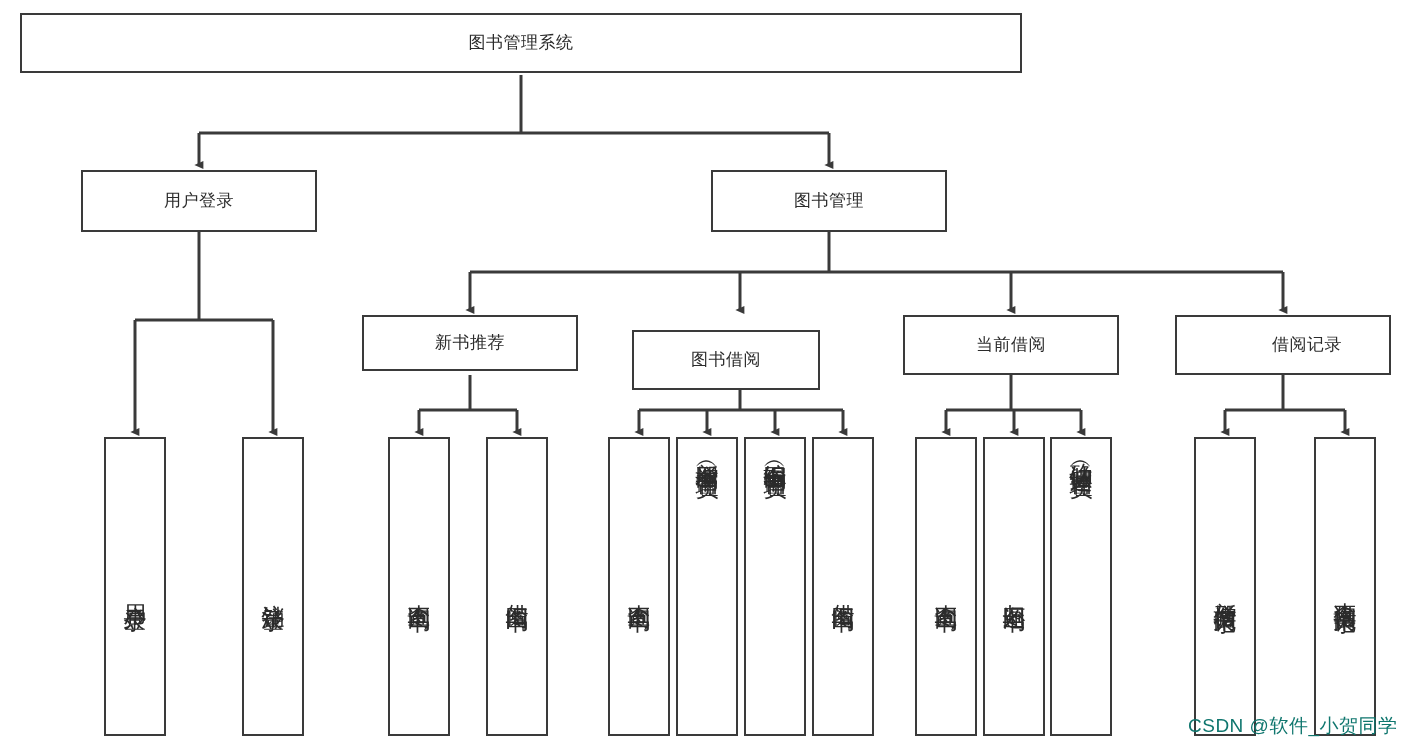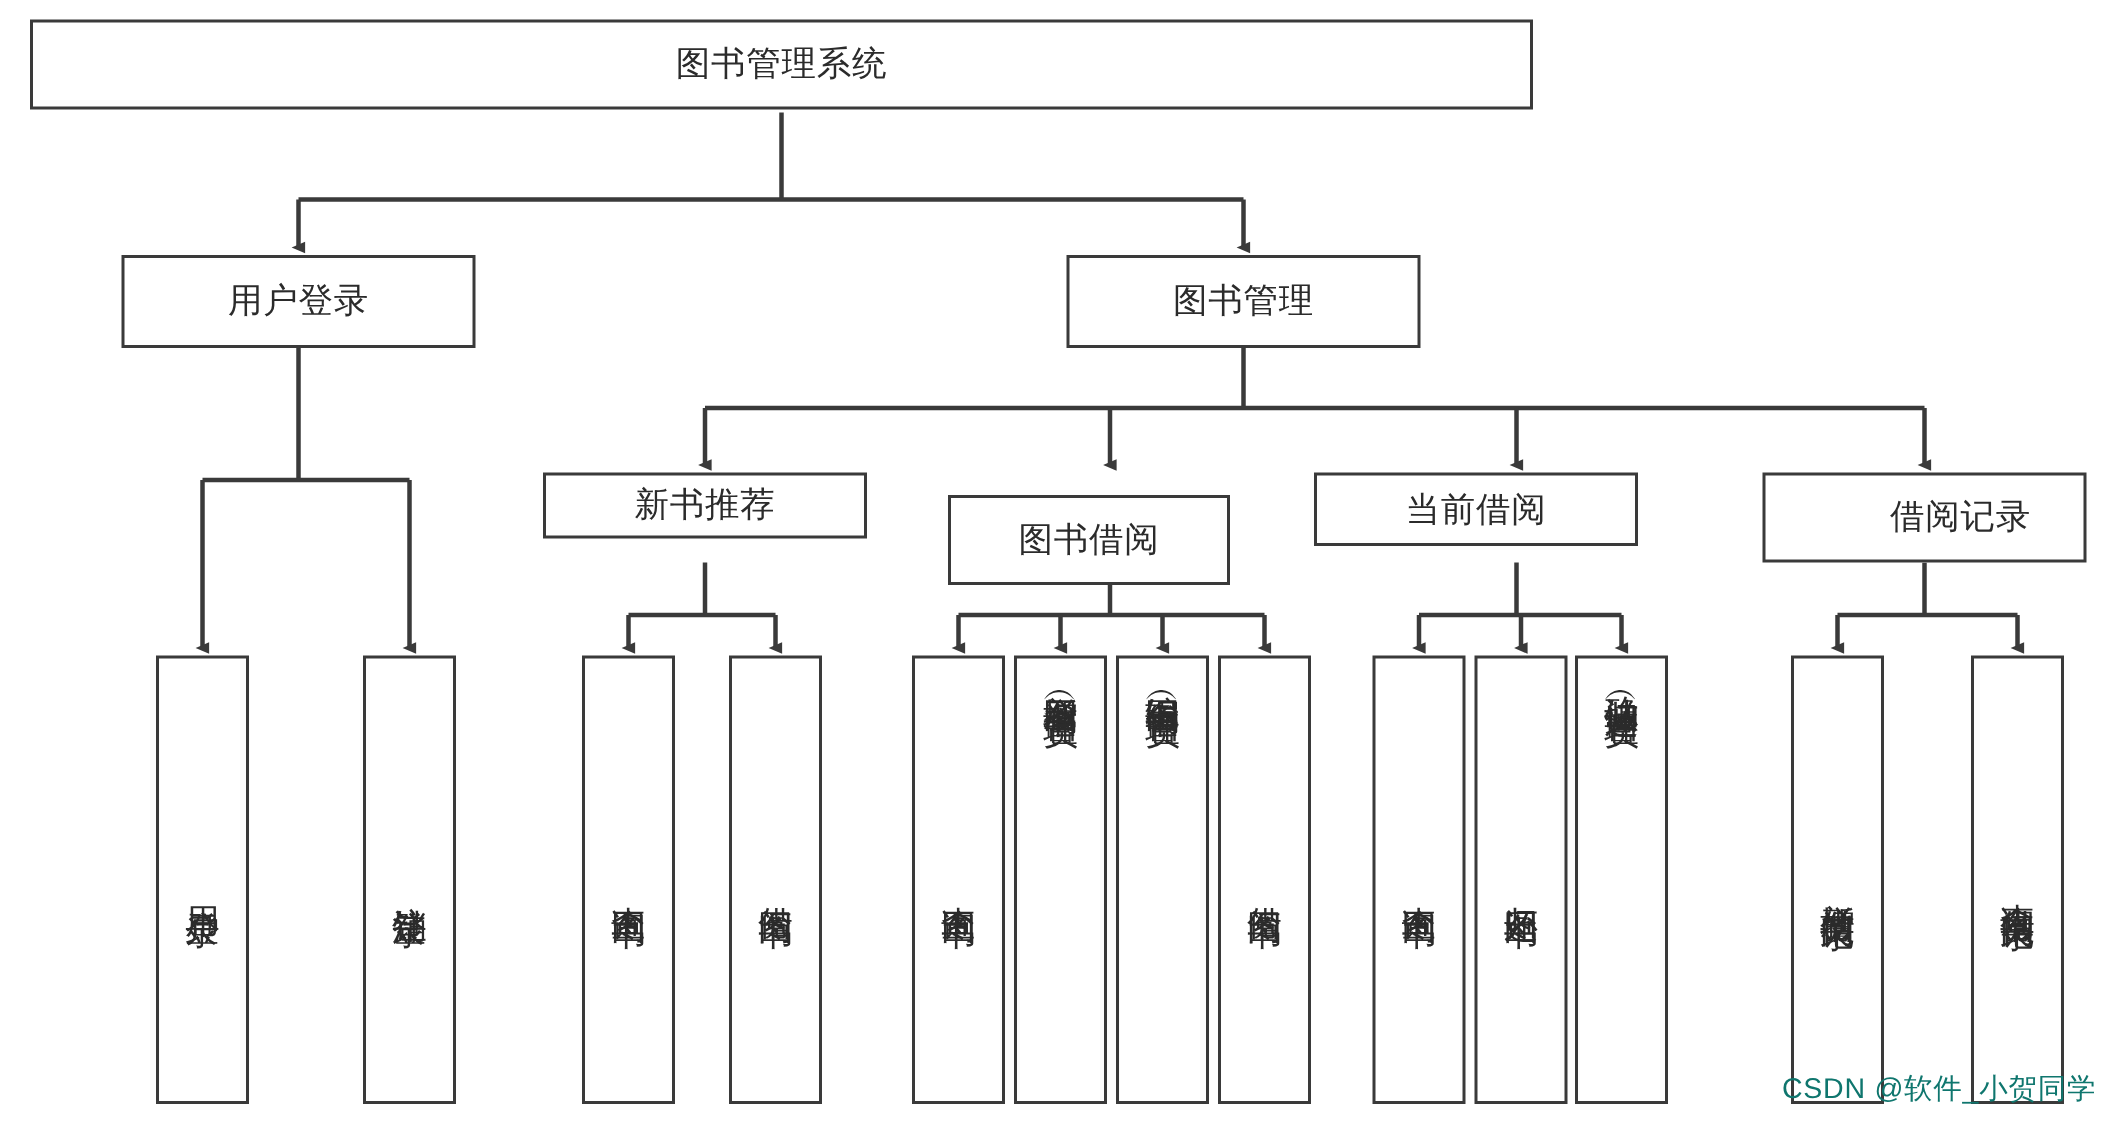--- a/index.html
+++ b/index.html
@@ -37,21 +37,21 @@
     z-index: 2;
   }
   .node-label {
     color: #2b2b2b;
     line-height: 1.18;
     white-space: pre;
     text-align: center;
   }
   .node.horizontal .node-label {
     writing-mode: horizontal-tb;
-    font-size: 23px;
+    font-size: 17px;
     letter-spacing: 0.5px;
   }
   .node.vertical {
     align-items: flex-start;
     justify-content: center;
     padding-top: 6px;
   }
   .node.vertical .node-label {
     writing-mode: vertical-rl;
     text-orientation: upright;
@@ -134,27 +134,27 @@
     <span class="node-label">图书管理系统</span>
   </div>
 
   <div class="node horizontal" style="left:81px; top:170px; width:236px; height:62px;">
     <span class="node-label">用户登录</span>
   </div>
   <div class="node horizontal" style="left:711px; top:170px; width:236px; height:62px;">
     <span class="node-label">图书管理</span>
   </div>
 
-  <div class="node horizontal" style="left:362px; top:315px; width:216px; height:44px;">
+  <div class="node horizontal" style="left:362px; top:315px; width:216px; height:56px;">
     <span class="node-label">新书推荐</span>
   </div>
   <div class="node horizontal" style="left:632px; top:330px; width:188px; height:60px;">
     <span class="node-label">图书借阅</span>
   </div>
-  <div class="node horizontal" style="left:876px; top:315px; width:216px; height:49px;">
+  <div class="node horizontal" style="left:903px; top:315px; width:216px; height:60px;">
     <span class="node-label">当前借阅</span>
   </div>
   <div class="node horizontal" style="left:1175px; top:315px; width:216px; height:60px;padding-left:48px;">
     <span class="node-label">借阅记录</span>
   </div>
 
   <div class="node vertical mid" style="left:104px; top:437px; width:62px; height:299px;">
     <span class="node-label">用户登录</span>
   </div>
   <div class="node vertical mid" style="left:242px; top:437px; width:62px; height:299px;">

